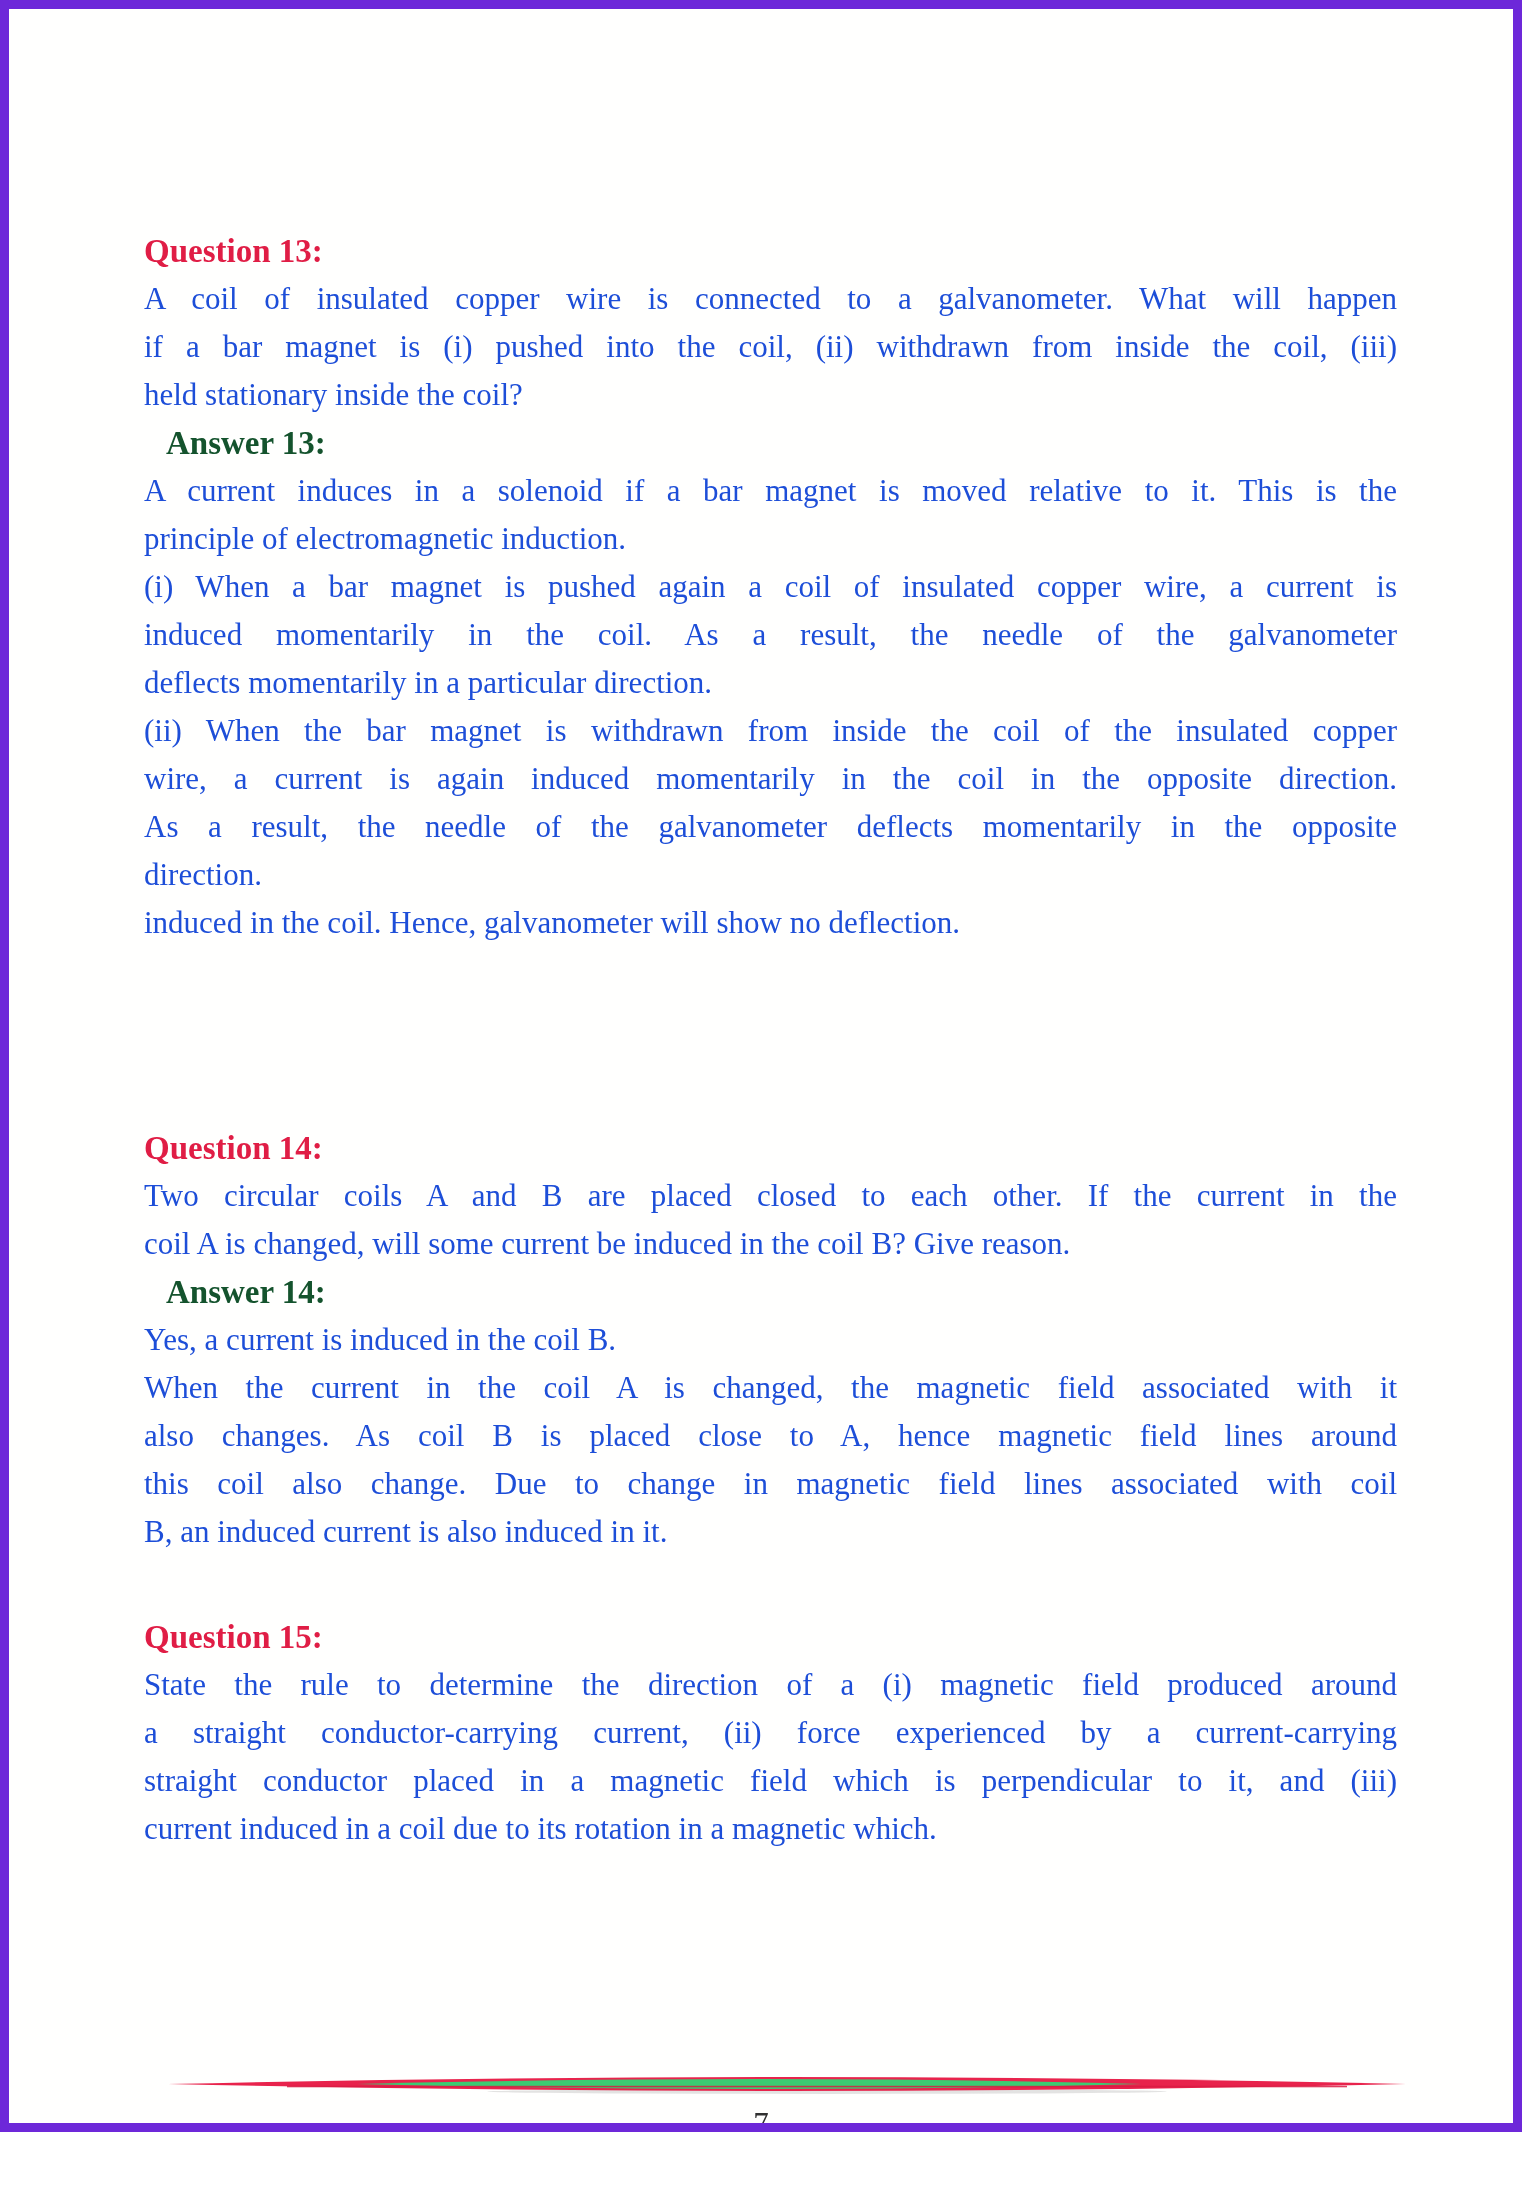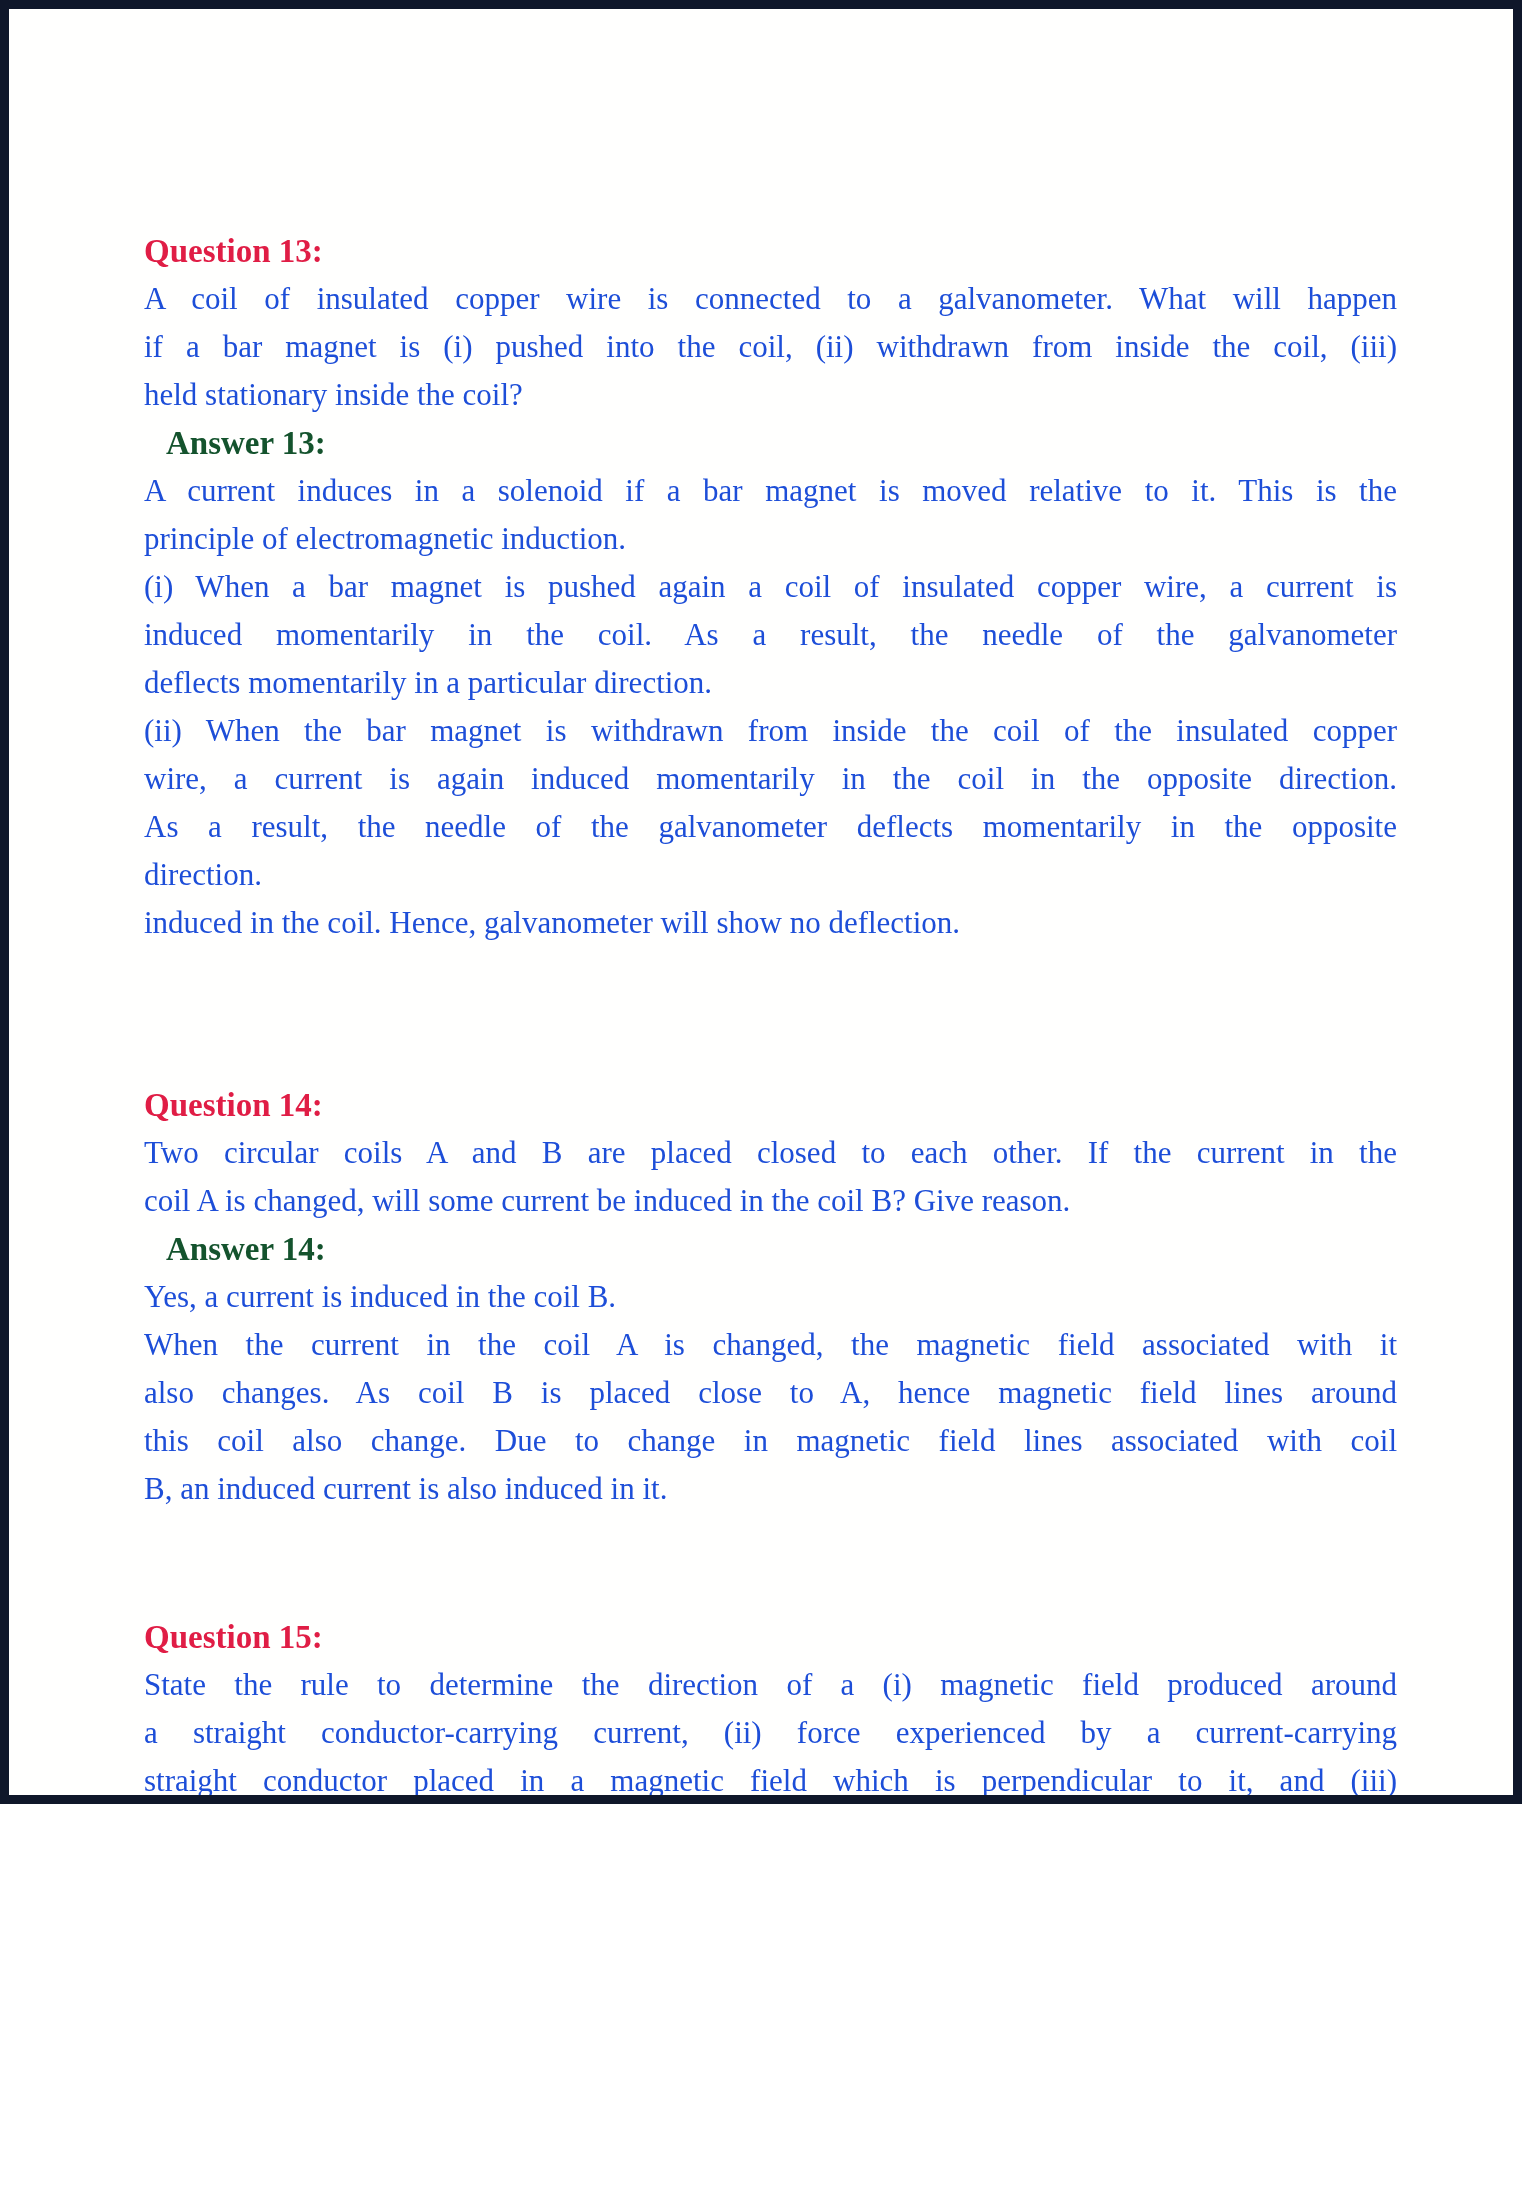--- a/index.html
+++ b/index.html
@@ -1,21 +1,21 @@
 <!DOCTYPE html>
 <html><head>
 <meta charset="utf-8">
 <style>
   html,body{margin:0;padding:0;background:#ffffff;}
   .page{
     position:relative;
-    width:1522px;height:1804px;
+    width:1522px;height:2132px;
     box-sizing:border-box;
     background:#fffffe;
-    border:9px solid #0f172a;
+    border:9px solid #6d28d9;
     font-family:"Liberation Serif","DejaVu Serif",serif;
     overflow:hidden;
   }
   .qa{position:absolute;left:135px;width:1253px;}
   .q-head{font-size:33px;font-weight:bold;line-height:48px;color:#e01d45;}
   .a-head{font-size:33px;font-weight:bold;line-height:48px;color:#14532d;padding-left:22px;}
   .line{font-size:31px;line-height:48px;color:#1d4ed8;white-space:normal;}
   .j{text-align:justify;text-align-last:justify;}
   .divider{position:absolute;left:158px;top:2063px;width:1240px;height:24px;}
   .pageno{
@@ -39,21 +39,21 @@
     <div class="line j">(i) When a bar magnet is pushed again a coil of insulated copper wire, a current is</div>
     <div class="line j">induced momentarily in the coil. As a result, the needle of the galvanometer</div>
     <div class="line">deflects momentarily in a particular direction.</div>
     <div class="line j">(ii) When the bar magnet is withdrawn from inside the coil of the insulated copper</div>
     <div class="line j">wire, a current is again induced momentarily in the coil in the opposite direction.</div>
     <div class="line j">As a result, the needle of the galvanometer deflects momentarily in the opposite</div>
     <div class="line">direction.</div>
     <div class="line">induced in the coil. Hence, galvanometer will show no deflection.</div>
   </section>
 
-  <section class="qa" style="top:1072px">
+  <section class="qa" style="top:1115px">
     <div class="q-head">Question 14:</div>
     <div class="line j">Two circular coils A and B are placed closed to each other. If the current in the</div>
     <div class="line">coil A is changed, will some current be induced in the coil B? Give reason.</div>
     <div class="a-head">Answer 14:</div>
     <div class="line">Yes, a current is induced in the coil B.</div>
     <div class="line j">When the current in the coil A is changed, the magnetic field associated with it</div>
     <div class="line j">also changes. As coil B is placed close to A, hence magnetic field lines around</div>
     <div class="line j">this coil also change. Due to change in magnetic field lines associated with coil</div>
     <div class="line">B, an induced current is also induced in it.</div>
   </section>

